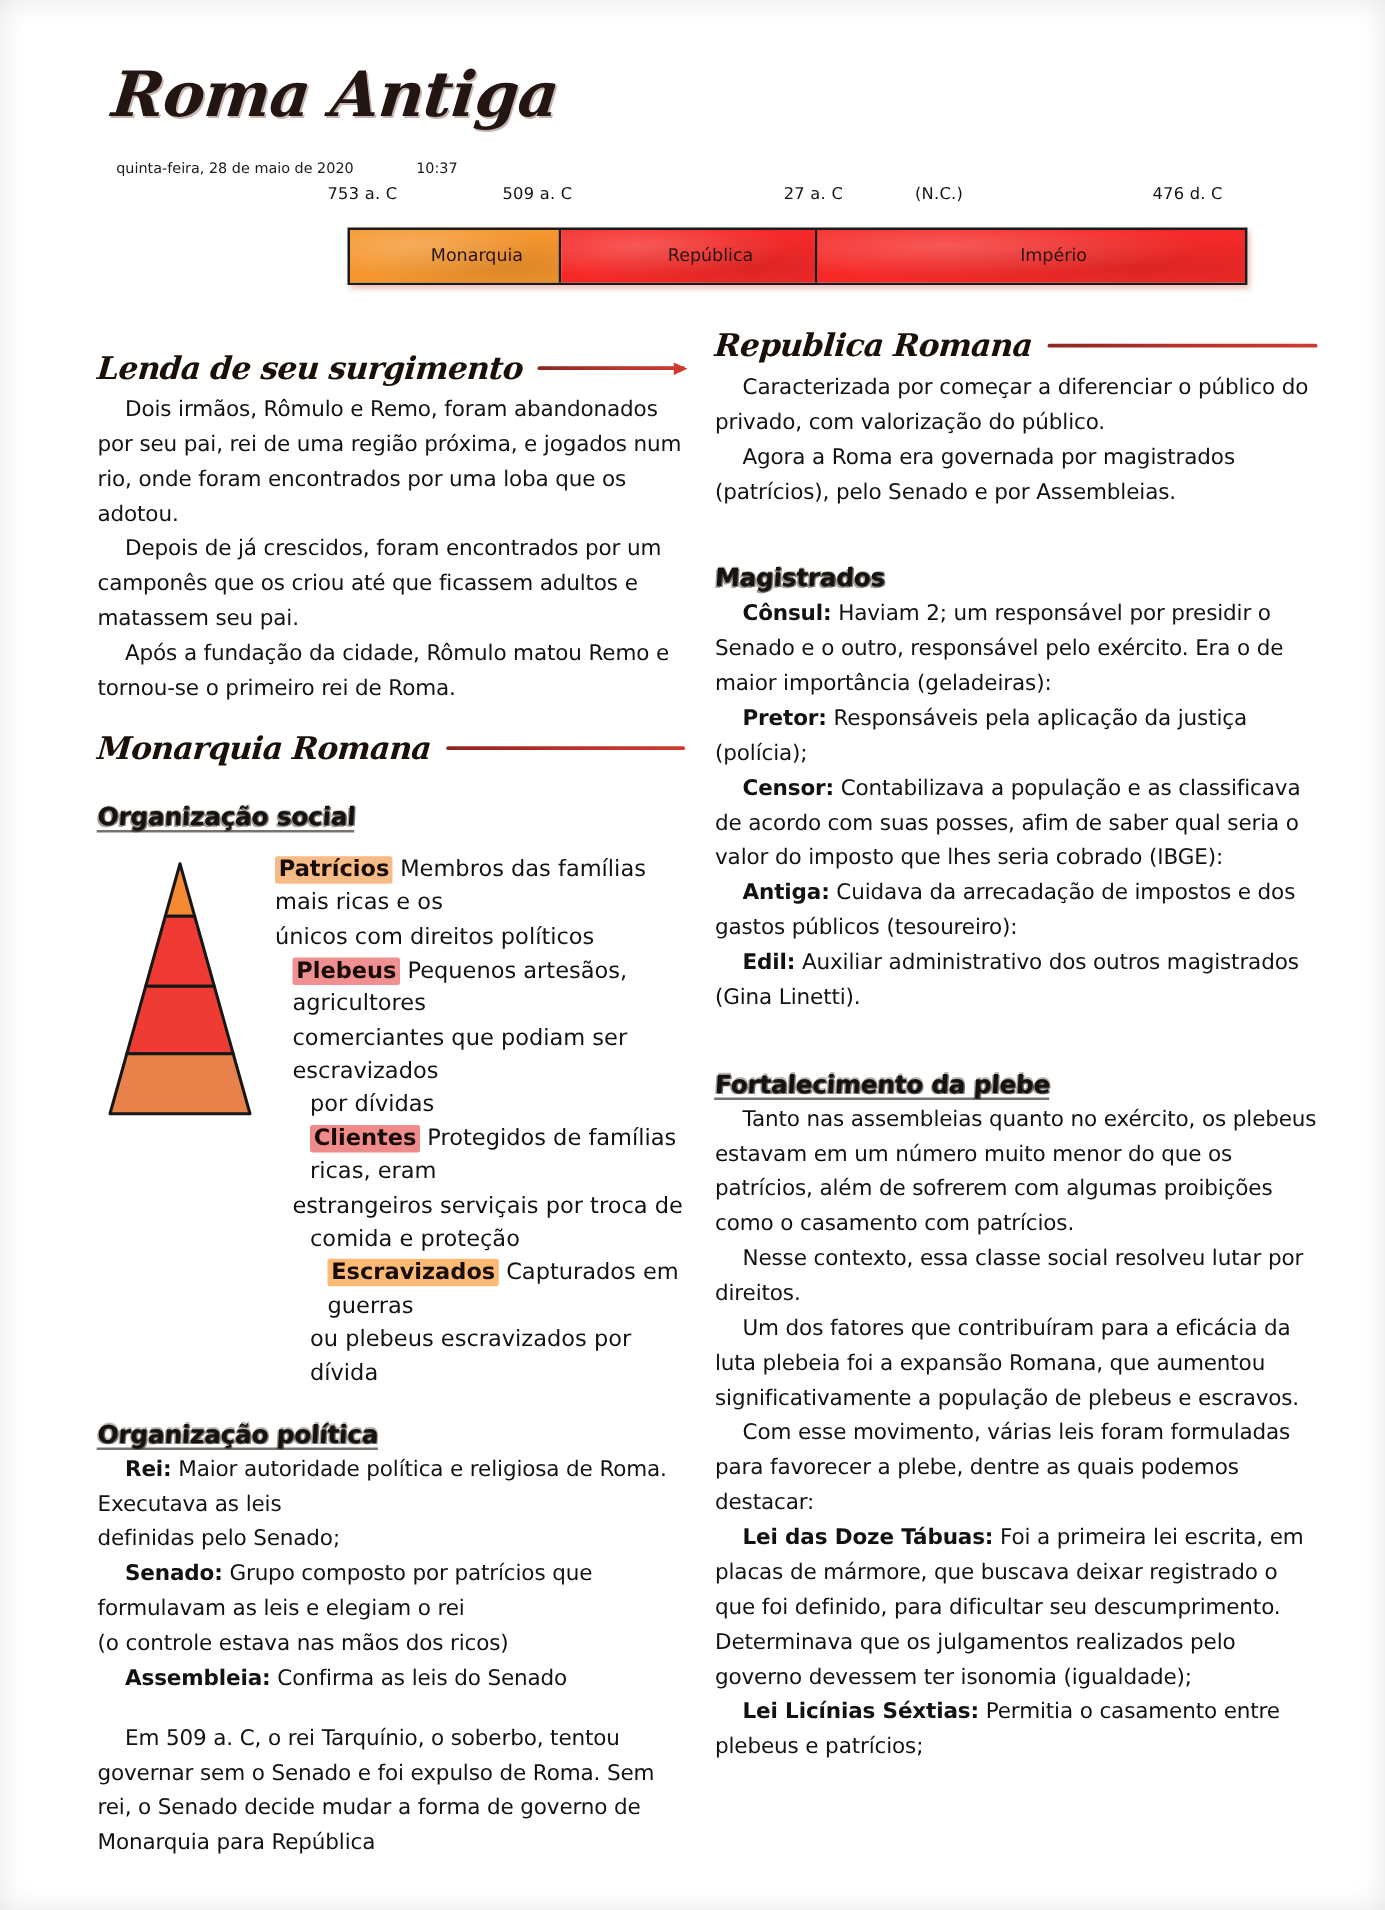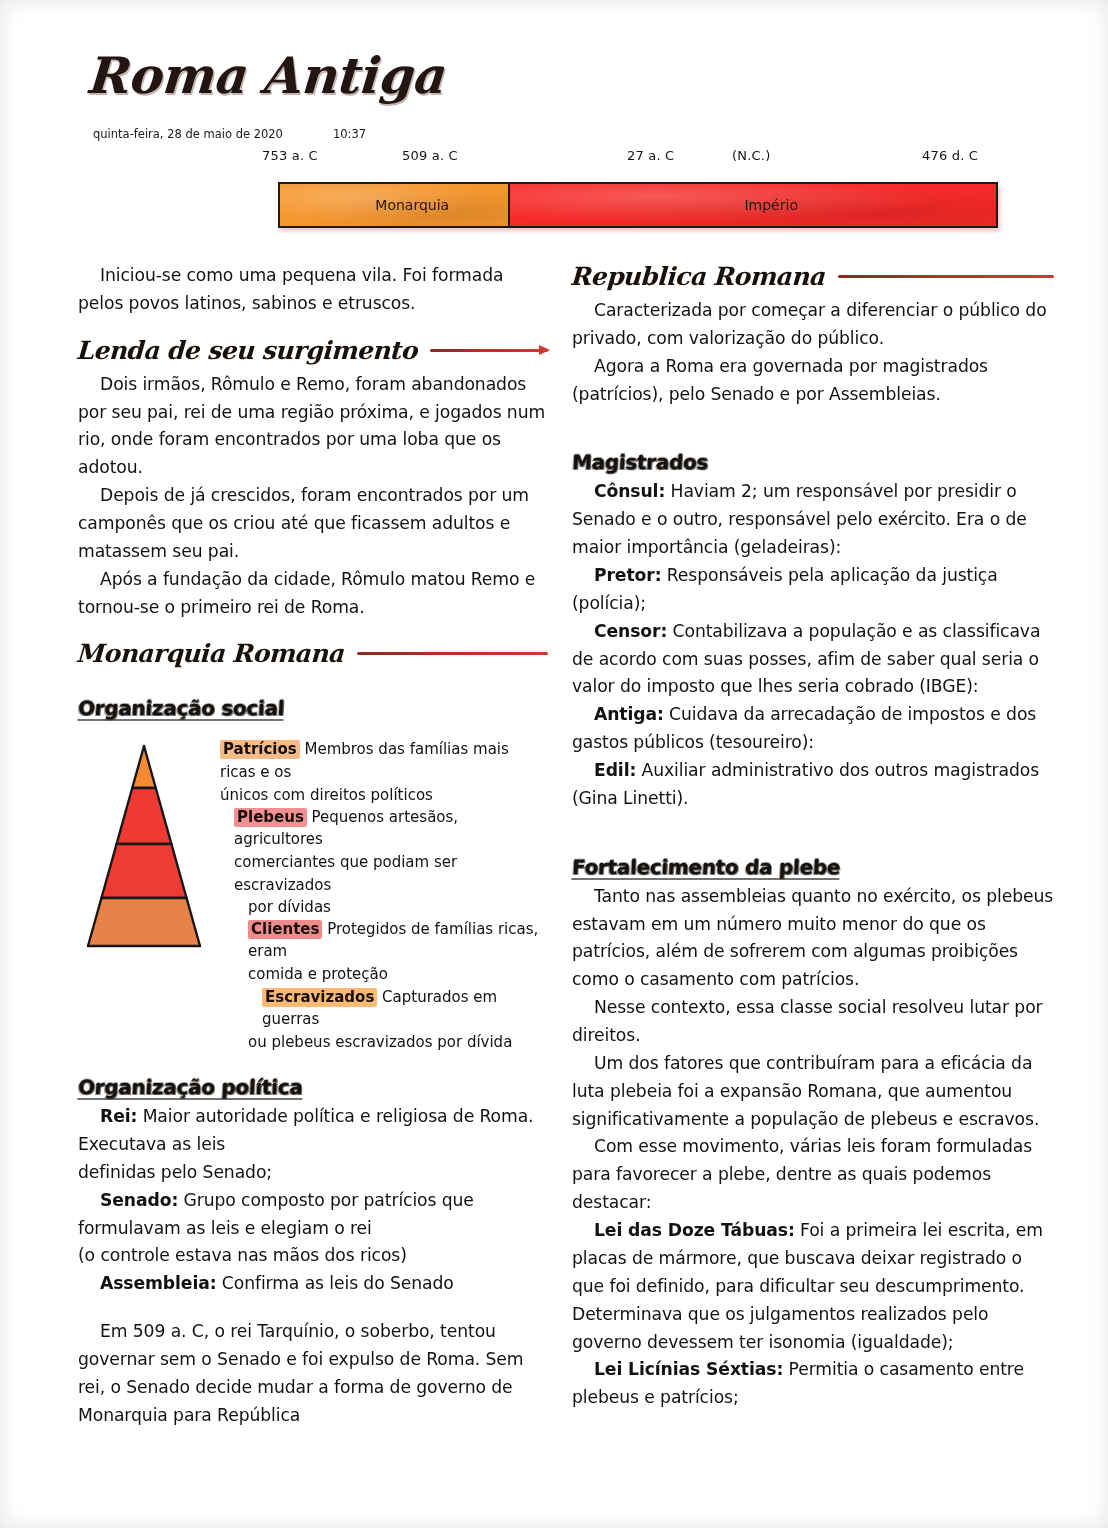--- a/index.html
+++ b/index.html
@@ -197,21 +197,21 @@
   #pyramid {
     position: absolute;
     left: 6px;
     top: 4px;
     width: 120px;
     height: 208px;
   }
   .pyr-notes {
     margin-left: 142px;
     font-family: "DejaVu Sans", sans-serif;
-    font-size: 15px;
+    font-size: 18px;
     line-height: 1.48;
     color: #121212;
   }
   .pyr-notes .row { margin-bottom: 1px; }
   .pyr-notes .cont { display: block; }
   .hl {
     font-weight: bold;
     padding: 0 3px 1px 3px;
     border-radius: 2px;
     color: #170c08;
@@ -241,29 +241,31 @@
         <div class="tl-label" style="left: 0px;">753 a. C</div>
         <div class="tl-label" style="left: 140px;">509 a. C</div>
         <div class="tl-label" style="left: 365px;">27 a. C</div>
         <div class="tl-label" style="left: 470px;">(N.C.)</div>
         <div class="tl-label" style="left: 660px;">476 d. C</div>
       </div>
     <div class="tl-bar" id="tl-bar">
         <div class="tl-seg" style="flex: 1.22 1 0%; background: rgb(245, 150, 46);">
           <span>Monarquia</span>
         </div>
+        <div class="tl-seg" style="flex: 1.55 1 0%; background: rgb(245, 42, 40);">
+          <span>República</span>
+        </div>
         <div class="tl-seg" style="flex: 2.85 1 0%; background: rgb(245, 42, 40);">
           <span>Império</span>
         </div>
       </div>
   </div>
 
   <div class="col" id="col-left">
 
-    <div class="body-text para indent">Iniciou-se como uma pequena vila. Foi formada pelos povos latinos, sabinos e etruscos.</div>
 
     <div class="h-script">
       <span class="txt">Lenda de seu surgimento</span>
       <span class="rule arrow"></span>
     </div>
 
     <div id="lenda-paras">
         <div class="body-text para indent">Dois irmãos, Rômulo e Remo, foram abandonados por seu pai, rei de uma região próxima, e jogados num rio, onde foram encontrados por uma loba que os adotou.</div>
         <div class="body-text para indent">Depois de já crescidos, foram encontrados por um camponês que os criou até que ficassem adultos e matassem seu pai.</div>
         <div class="body-text para indent">Após a fundação da cidade, Rômulo matou Remo e tornou-se o primeiro rei de Roma.</div>
@@ -284,20 +286,21 @@
           <polygon points="32.56,102 87.44,102 102.56,156 17.439999999999998,156" fill="#ee3b33" stroke="#171717" stroke-width="2.4" stroke-linejoin="round"></polygon>
           <polygon points="17.439999999999998,156 102.56,156 116,204 4,204" fill="#e8814a" stroke="#171717" stroke-width="2.4" stroke-linejoin="round"></polygon>
         </svg>
       <div class="pyr-notes" id="pyr-notes">
           <div class="row i0"><span class="hl hl-patricios">Patrícios</span><span> Membros das famílias mais ricas e os</span></div>
           <div class="cont i0">únicos com direitos políticos</div>
           <div class="row i1"><span class="hl hl-plebeus">Plebeus</span><span> Pequenos artesãos, agricultores</span></div>
           <div class="cont i1">comerciantes que podiam ser escravizados</div>
           <div class="cont i2">por dívidas</div>
           <div class="row i2"><span class="hl hl-clientes">Clientes</span><span> Protegidos de famílias ricas, eram</span></div>
+          <div class="cont i1">estrangeiros serviçais por troca de</div>
           <div class="cont i2">comida e proteção</div>
           <div class="row i3"><span class="hl hl-escravizados">Escravizados</span><span> Capturados em guerras</span></div>
           <div class="cont i2">ou plebeus escravizados por dívida</div>
         </div>
     </div>
 
     <div class="h-double underlined">Organização política</div>
 
     <div id="org-politica" class="body-text">
         <div class="para indent"><span class="lead">Rei:</span><span> Maior autoridade política e religiosa de Roma. Executava as leis</span></div>

